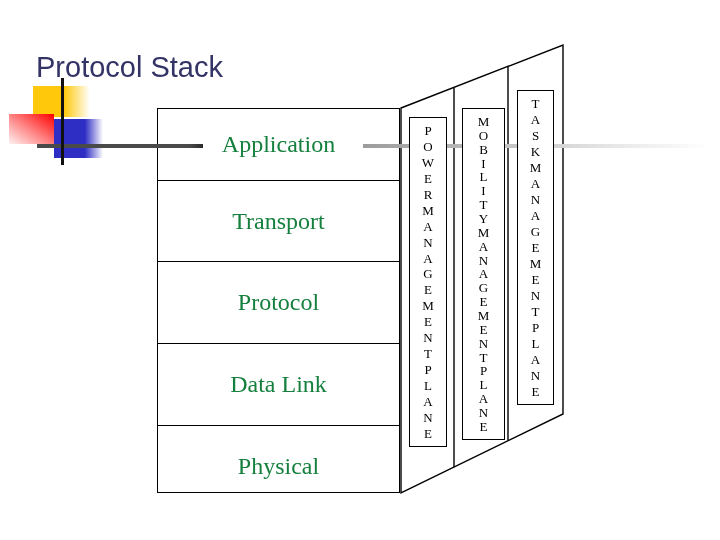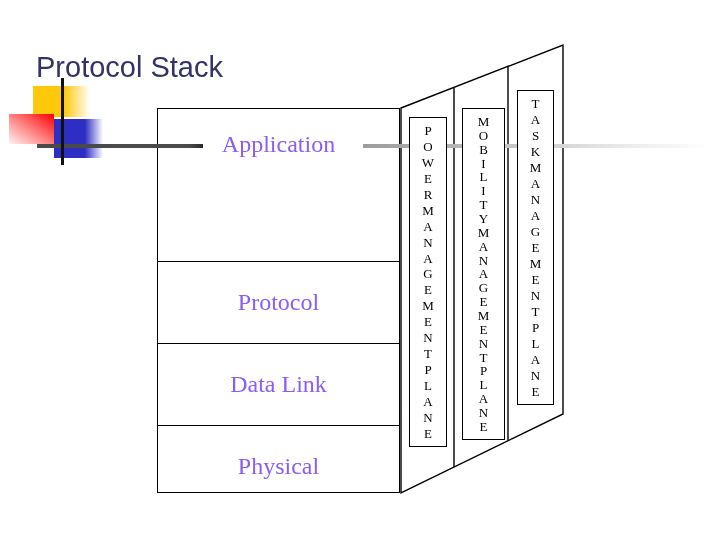--- a/index.html
+++ b/index.html
@@ -39,21 +39,21 @@
     background:linear-gradient(to right,#9c9c9c 0%,#c2c2c2 40%,#e7e7e7 72%,rgba(255,255,255,0.85) 100%);
   }
   
   .stack{
     position:absolute;left:157px;top:108px;width:243px;height:385px;
     border:1.5px solid #000;background:#fff;box-sizing:border-box;z-index:0;
   }
   .layer{
     position:absolute;left:0;width:100%;box-sizing:border-box;
     display:flex;align-items:center;justify-content:center;
-    font-family:"Liberation Serif",serif;font-size:24px;color:#8b5cf6;
+    font-family:"Liberation Serif",serif;font-size:24px;color:#15803d;
   }
   .layer.r2,.layer.r3,.layer.r4,.layer.r5{border-top:1.5px solid #000;}
   .r1{top:0;height:71px;}
   .r2{top:71px;height:81px;}
   .r3{top:152px;height:82px;}
   .r4{top:234px;height:82px;}
   .r5{top:316px;height:82px;}
   
   .planes-svg{position:absolute;left:0;top:0;width:720px;height:540px;z-index:0;}
   
@@ -84,20 +84,23 @@
 
   <svg class="planes-svg" viewBox="0 0 720 540">
     <polygon points="401,108 563,45 563,414 401,493" fill="#ffffff" stroke="#000000" stroke-width="1.4"></polygon>
     <line x1="454" y1="87.4" x2="454" y2="467.2" stroke="#000000" stroke-width="1.4"></line>
     <line x1="508" y1="66.4" x2="508" y2="440.8" stroke="#000000" stroke-width="1.4"></line>
   </svg>
 
   <div class="stack">
     <div class="layer r1">
       <span>Application</span>
+    </div>
+    <div class="layer r2">
+      <span>Transport</span>
     </div>
     <div class="layer r3">
       <span>Protocol</span>
     </div>
     <div class="layer r4">
       <span>Data Link</span>
     </div>
     <div class="layer r5">
       <span>Physical</span>
     </div>

